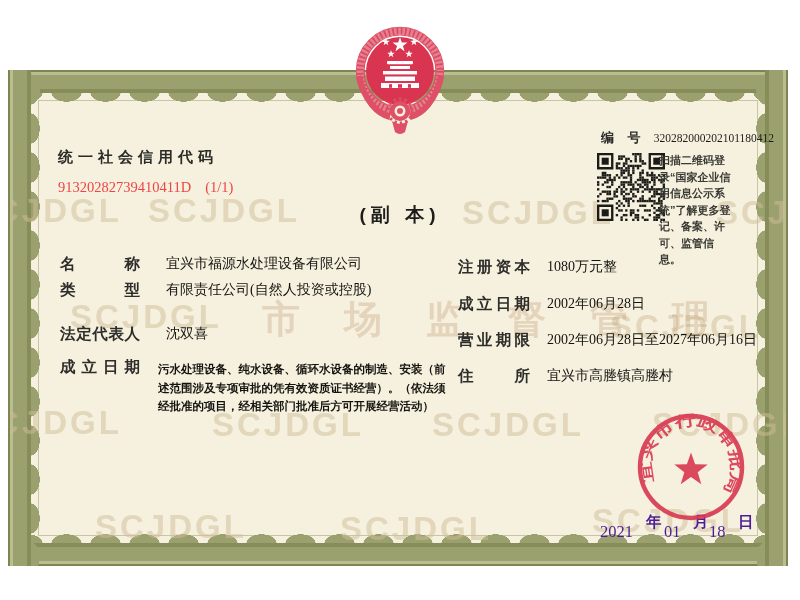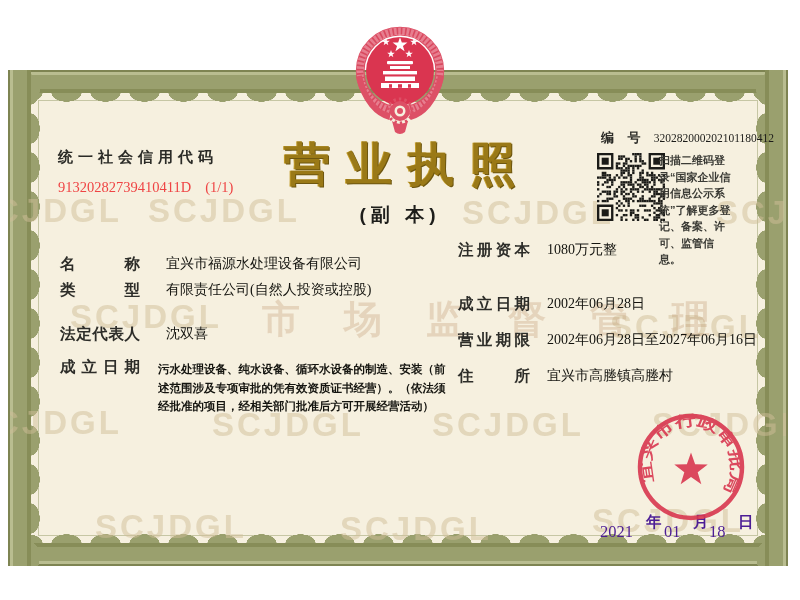--- a/index.html
+++ b/index.html
@@ -58,21 +58,21 @@
   
   .row{position:absolute;display:flex;align-items:flex-start;justify-content:flex-end;}
   .lbl{font-size:15.5px;font-weight:bold;color:#2d2d29;text-align:justify;text-align-last:justify;flex:none;}
   .lbl-l{width:80px;}
   .lbl-r{width:72px;}
   .val{font-family:"Liberation Serif",serif;font-size:14px;color:#14140f;padding-top:1px;}
   .row-name{left:60px;top:254px}.row-type{left:60px;top:280px}.row-rep{left:60px;top:324px}
   .row-scope{left:60px;top:357px}
   .val-l{margin-left:26px;}
   .val-scope{margin-left:18px;width:290px;font-size:11.5px;font-weight:bold;line-height:1.62;padding-top:3px;}
-  .row-cap{left:458px;top:240px}.row-est{left:458px;top:294px}.row-term{left:458px;top:330px}
+  .row-cap{left:458px;top:257px}.row-est{left:458px;top:294px}.row-term{left:458px;top:330px}
   .row-addr{left:458px;top:366px}
   .val-r{margin-left:17px;white-space:nowrap;}
   
   .authority{position:absolute;left:515px;top:462px;width:98px;font-size:16px;font-weight:bold;color:#2b2b27;
       text-align:justify;text-align-last:justify;}
   .date-line{position:absolute;left:596px;top:508px;width:170px;height:34px;
       font-family:"Liberation Serif",serif;color:#4c1d95;}
   .dl{position:absolute;font-family:"Liberation Sans",sans-serif;font-size:15.5px;font-weight:bold;top:4px;}
   .dn{position:absolute;font-size:16.5px;top:14px;}
   .dn-year{left:4px}.dl-year{left:50px}.dn-month{left:68px}.dl-month{left:97px}
@@ -145,21 +145,20 @@
     <path d="M37,100 q8,6 16,0 l-3,11 q-5,4 -10,0 z" fill="#dd5066"></path>
   </svg>
 
   <div class="credit-block">
     <div class="credit-label">统一社会信用代码</div>
     <div class="credit-value">
       <span>91320282739410411D</span><span class="credit-page">(1/1)</span>
     </div>
   </div>
 
-  <div class="title">营业执照</div>
   <div class="subtitle">(副  本)</div>
 
   <div class="serial-row">
     <span class="serial-label">编 号</span>
     <span class="serial-value">320282000202101180412</span>
   </div>
 
   <svg class="qr" viewBox="0 0 29 29">
     <rect x="0" y="0" width="29" height="29" fill="#f6f0df"></rect>
     <g fill="#1b1b18">

